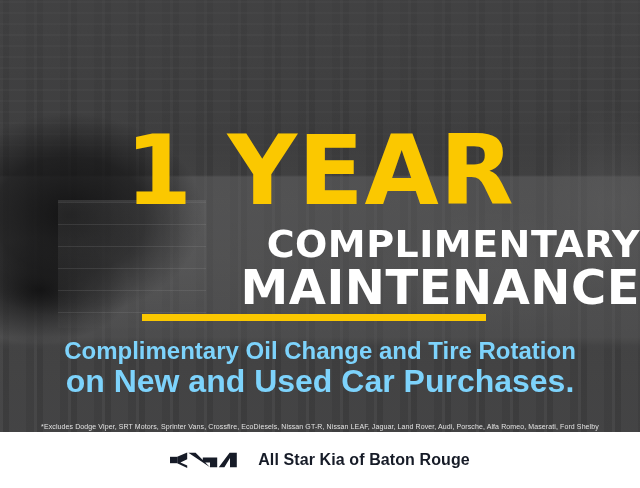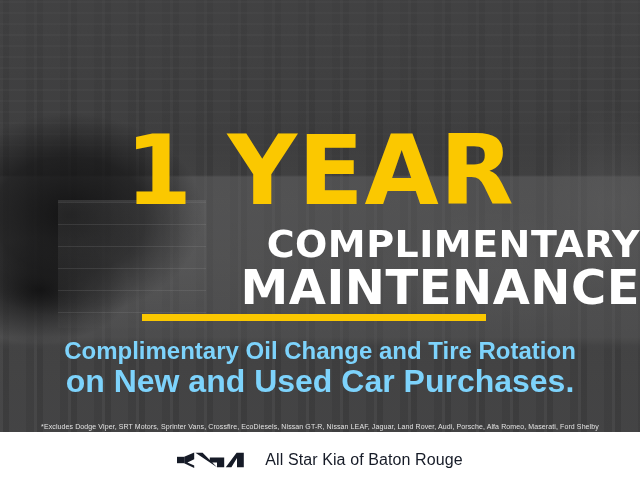--- a/index.html
+++ b/index.html
@@ -166,21 +166,21 @@
   }
   .footer-inner {
     display:flex;
     align-items:center;
     gap:16px;
   }
   .kia-logo { display:block; }
   .dealer-name {
     font-family:"Liberation Sans", sans-serif;
     font-size:16px;
-    font-weight:normal;
+    font-weight:bold;
     color:#161b27;
     letter-spacing:0.1px;
     white-space:nowrap;
   }
 </style>
 </head>
 <body>
 
 <div id="ad">
 

